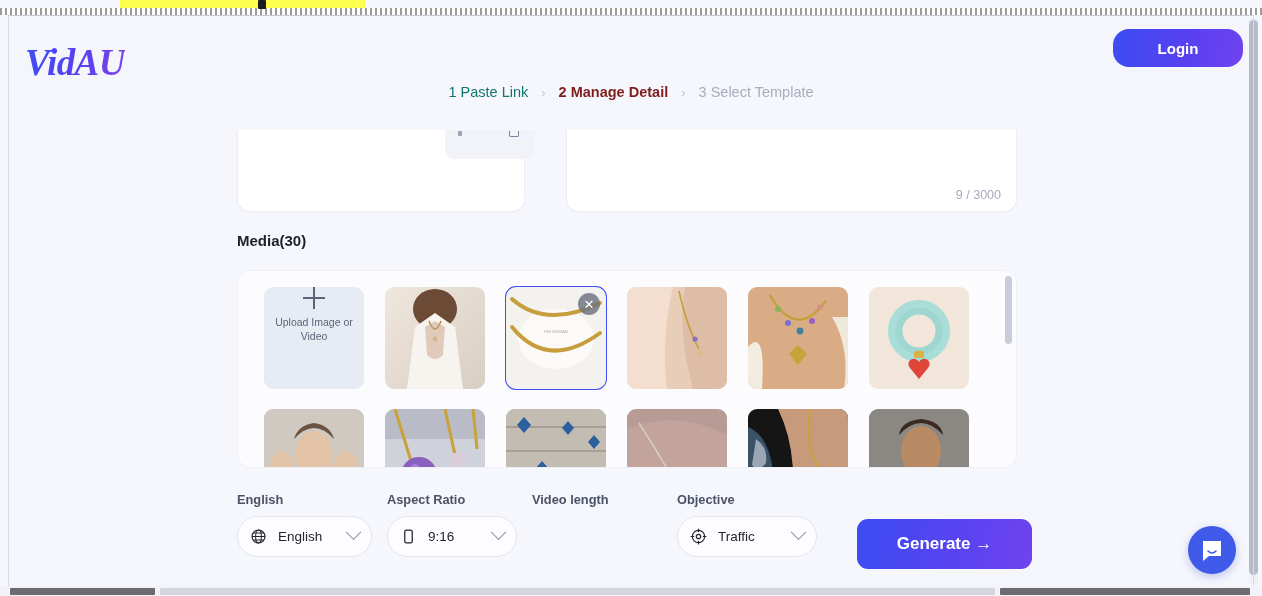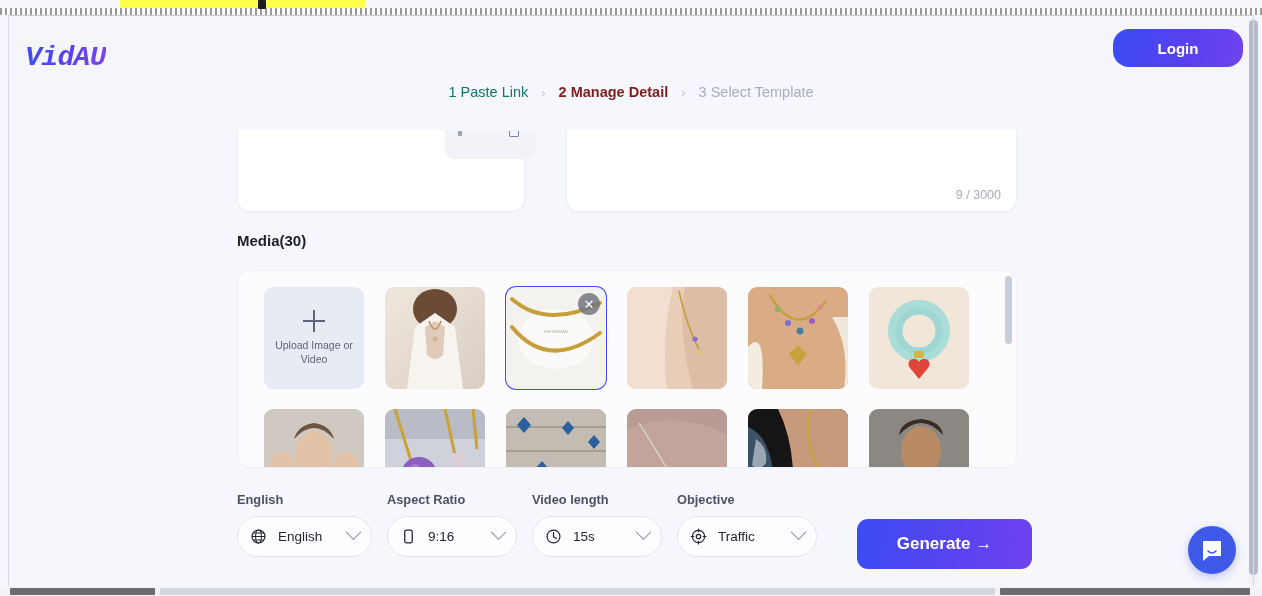--- a/index.html
+++ b/index.html
@@ -71,25 +71,25 @@
   }
 
   
   .header {
     position: absolute; top: 17px; left: 9px; width: 1244px; height: 62px;
     background: #f5f6fc;
     z-index: 20;
   }
   .logo {
     position: absolute; top: 27px; left: 16px;
-    font-size: 28px; font-weight: 800; font-style: italic;
+    font-size: 37px; font-weight: 800; font-style: italic;
     letter-spacing: -0.6px;
     background: linear-gradient(95deg, #3d4ef5 0%, #5b3ff0 55%, #7b45ec 100%);
     -webkit-background-clip: text; background-clip: text; color: transparent;
-    font-family: Liberation Mono, monospace;
+    font-family: Liberation Serif, serif;
     line-height: 1;
   }
   .login-btn {
     position: absolute; top: 12px; right: 10px;
     width: 130px; height: 38px;
     border: none; border-radius: 16px;
     background: linear-gradient(100deg, #3b4cf3 0%, #5a40f0 60%, #6f43ee 100%);
     color: #fff; font-size: 15px; font-weight: 700;
     font-family: "Liberation Sans", sans-serif;
     cursor: pointer;
@@ -163,21 +163,21 @@
     margin-right: 21px; margin-bottom: 20px;
     border-radius: 9px; overflow: hidden; cursor: pointer;
     flex: 0 0 auto;
   }
   .tile:nth-child(6n) { margin-right: 0; }
   .tile.selected {
     outline: 2.5px solid #3f4ef6; outline-offset: -1px; border-radius: 10px;
   }
   .upload-tile {
     background: #e7ebf4; display: flex; flex-direction: column;
-    align-items: center; justify-content: center; gap: 5px;
+    align-items: center; gap: 5px;
   }
   .upload-plus {
     position: relative; width: 22px; height: 22px; margin-bottom: 1px;
   }
   .upload-plus::before, .upload-plus::after {
     content: ''; position: absolute; background: #5e6478;
   }
   .upload-plus::before { left: 10px; top: 0; width: 2px; height: 22px; }
   .upload-plus::after { top: 10px; left: 0; height: 2px; width: 22px; }
   .upload-text {
@@ -444,28 +444,20 @@
           <svg class="ico" viewBox="0 0 20 20">
             <rect x="5.6" y="2.4" width="8.8" height="15.2" rx="2" fill="none" stroke="#23262f" stroke-width="1.5"></rect>
           </svg>
           <span class="ctrl-val">9:16</span>
           <span class="chev"></span>
         </div>
       </div>
 
       <div class="ctrl" style="left:295px; width:130px;">
         <span class="ctrl-label">Video length</span>
-        <div class="ctrl-select">
-          <svg class="ico" viewBox="0 0 20 20">
-            <circle cx="10" cy="10" r="7.6" fill="none" stroke="#23262f" stroke-width="1.4"></circle>
-            <path d="M10 5.2 V10.4 L13.4 12.4" stroke="#23262f" stroke-width="1.4" fill="none" stroke-linecap="round"></path>
-          </svg>
-          <span class="ctrl-val">15s</span>
-          <span class="chev"></span>
-        </div>
       </div>
 
       <div class="ctrl" style="left:440px; width:140px;">
         <span class="ctrl-label">Objective</span>
         <div class="ctrl-select">
           <svg class="ico" viewBox="0 0 20 20">
             <circle cx="10" cy="10" r="7.2" fill="none" stroke="#23262f" stroke-width="1.4"></circle>
             <circle cx="10" cy="10" r="2.6" fill="none" stroke="#23262f" stroke-width="1.4"></circle>
             <path d="M10 1.2 V4.4 M10 15.6 V18.8 M1.2 10 H4.4 M15.6 10 H18.8" stroke="#23262f" stroke-width="1.4" stroke-linecap="round"></path>
           </svg>

